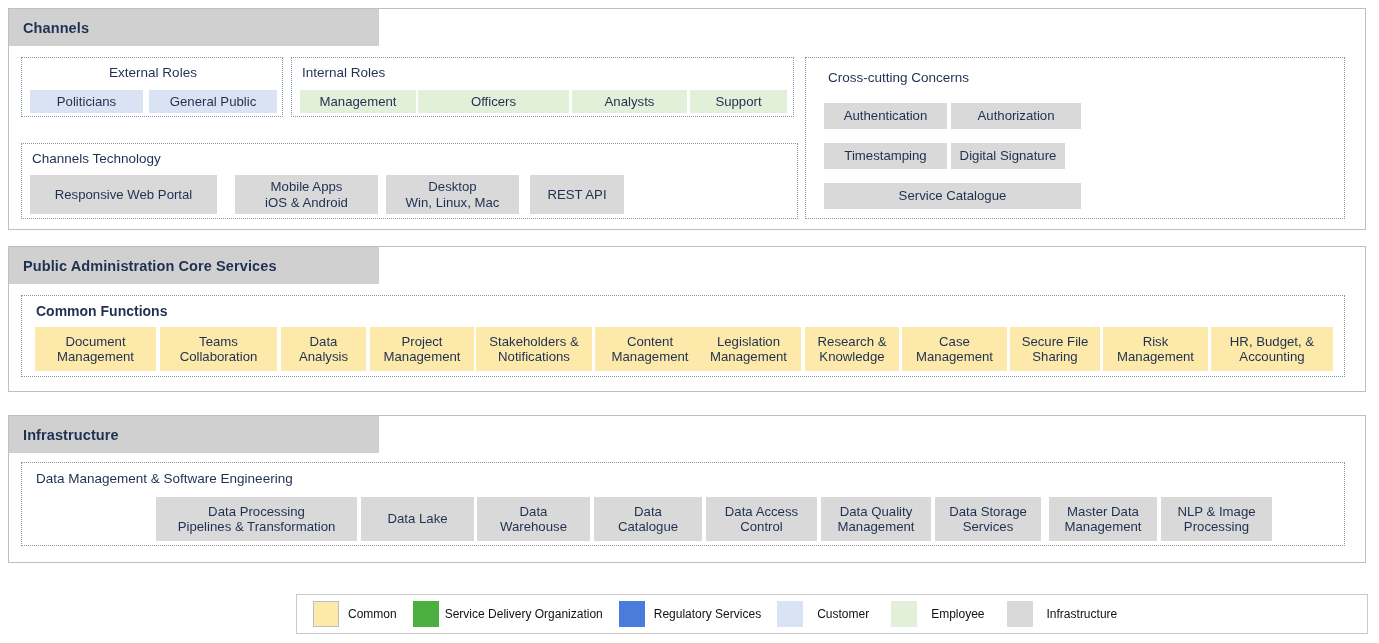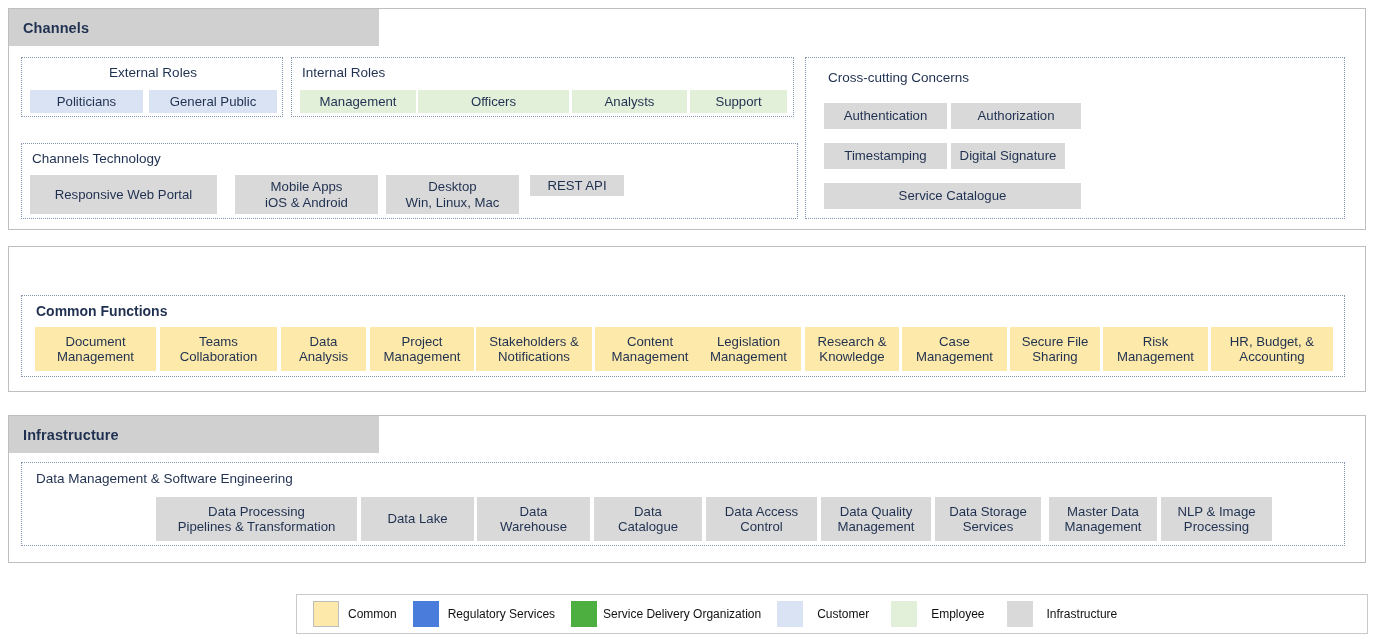--- a/index.html
+++ b/index.html
@@ -138,34 +138,37 @@
     <div class="cell c-employee" style="left:398px; top:32px; width:97px; height:23px;">Support</div>
   </div>
 
   <div class="group" style="left:12px; top:134px; width:777px; height:76px;">
     <div class="group-title" style="left:10px; top:7px;">Channels Technology</div>
     <div class="cell c-infrastructure" style="left:8px; top:31px; width:187px; height:39px;">Responsive Web Portal</div>
     <div class="cell c-infrastructure" style="left:213px; top:31px; width:143px; height:39px;">Mobile Apps
 iOS &amp; Android</div>
     <div class="cell c-infrastructure" style="left:364px; top:31px; width:133px; height:39px;">Desktop
 Win, Linux, Mac</div>
-    <div class="cell c-infrastructure" style="left:508px; top:31px; width:94px; height:21px;">REST API</div>
+    <div class="cell c-infrastructure" style="left:508px; top:31px; width:94px; height:39px;">REST API</div>
   </div>
 
   <div class="group" style="left:796px; top:48px; width:540px; height:162px;">
     <div class="group-title" style="left:22px; top:12px;">Cross-cutting Concerns</div>
     <div class="cell c-infrastructure" style="left:18px; top:45px; width:123px; height:26px;">Authentication</div>
     <div class="cell c-infrastructure" style="left:145px; top:45px; width:130px; height:26px;">Authorization</div>
     <div class="cell c-infrastructure" style="left:18px; top:85px; width:123px; height:26px;">Timestamping</div>
     <div class="cell c-infrastructure" style="left:145px; top:85px; width:114px; height:26px;">Digital Signature</div>
     <div class="cell c-infrastructure" style="left:18px; top:125px; width:257px; height:26px;">Service Catalogue</div>
   </div>
 </div>
 
 <div class="layer" id="layer-core">
+  <div class="layer-header">
+    <span>Public Administration Core Services</span>
+  </div>
 
   <div class="group" style="left:12px; top:48px; width:1324px; height:82px;">
     <div class="group-title bold" style="left:14px; top:7px;">Common Functions</div>
     <div class="cell c-common" style="left:13px; top:31px; width:121px; height:44px;">Document
 Management</div>
     <div class="cell c-common" style="left:138px; top:31px; width:117px; height:44px;">Teams
 Collaboration</div>
     <div class="cell c-common" style="left:259px; top:31px; width:85px; height:44px;">Data
 Analysis</div>
     <div class="cell c-common" style="left:348px; top:31px; width:104px; height:44px;">Project
@@ -215,28 +218,28 @@
 Processing</div>
   </div>
 </div>
 
 <div id="legend">
   <div class="legend-item" style="margin-left:16px;">
     <span class="legend-swatch" style="background:#fde9a9;"></span>
     <span class="legend-label">Common</span>
   </div>
   <div class="legend-item">
+    <span class="legend-swatch" style="background:#4caf3f; border-color:#4caf3f;"></span>
+    <span class="legend-label" style="margin-left:6px;">Service Delivery Organization</span>
+  </div>
+  <div class="legend-item">
     <span class="legend-swatch" style="background:#4a7ddb; border-color:#4a7ddb;"></span>
     <span class="legend-label">Regulatory Services</span>
   </div>
   <div class="legend-item">
-    <span class="legend-swatch" style="background:#4caf3f; border-color:#4caf3f;"></span>
-    <span class="legend-label" style="margin-left:6px;">Service Delivery Organization</span>
-  </div>
-  <div class="legend-item">
     <span class="legend-swatch" style="background:#dae3f3; border-color:#dae3f3;"></span>
     <span class="legend-label" style="margin-left:14px; margin-right:22px;">Customer</span>
   </div>
   <div class="legend-item">
     <span class="legend-swatch" style="background:#e2f0d9; border-color:#e2f0d9;"></span>
     <span class="legend-label" style="margin-left:14px; margin-right:22px;">Employee</span>
   </div>
   <div class="legend-item">
     <span class="legend-swatch" style="background:#d9d9d9; border-color:#d9d9d9;"></span>
     <span class="legend-label" style="margin-left:14px;">Infrastructure</span>

